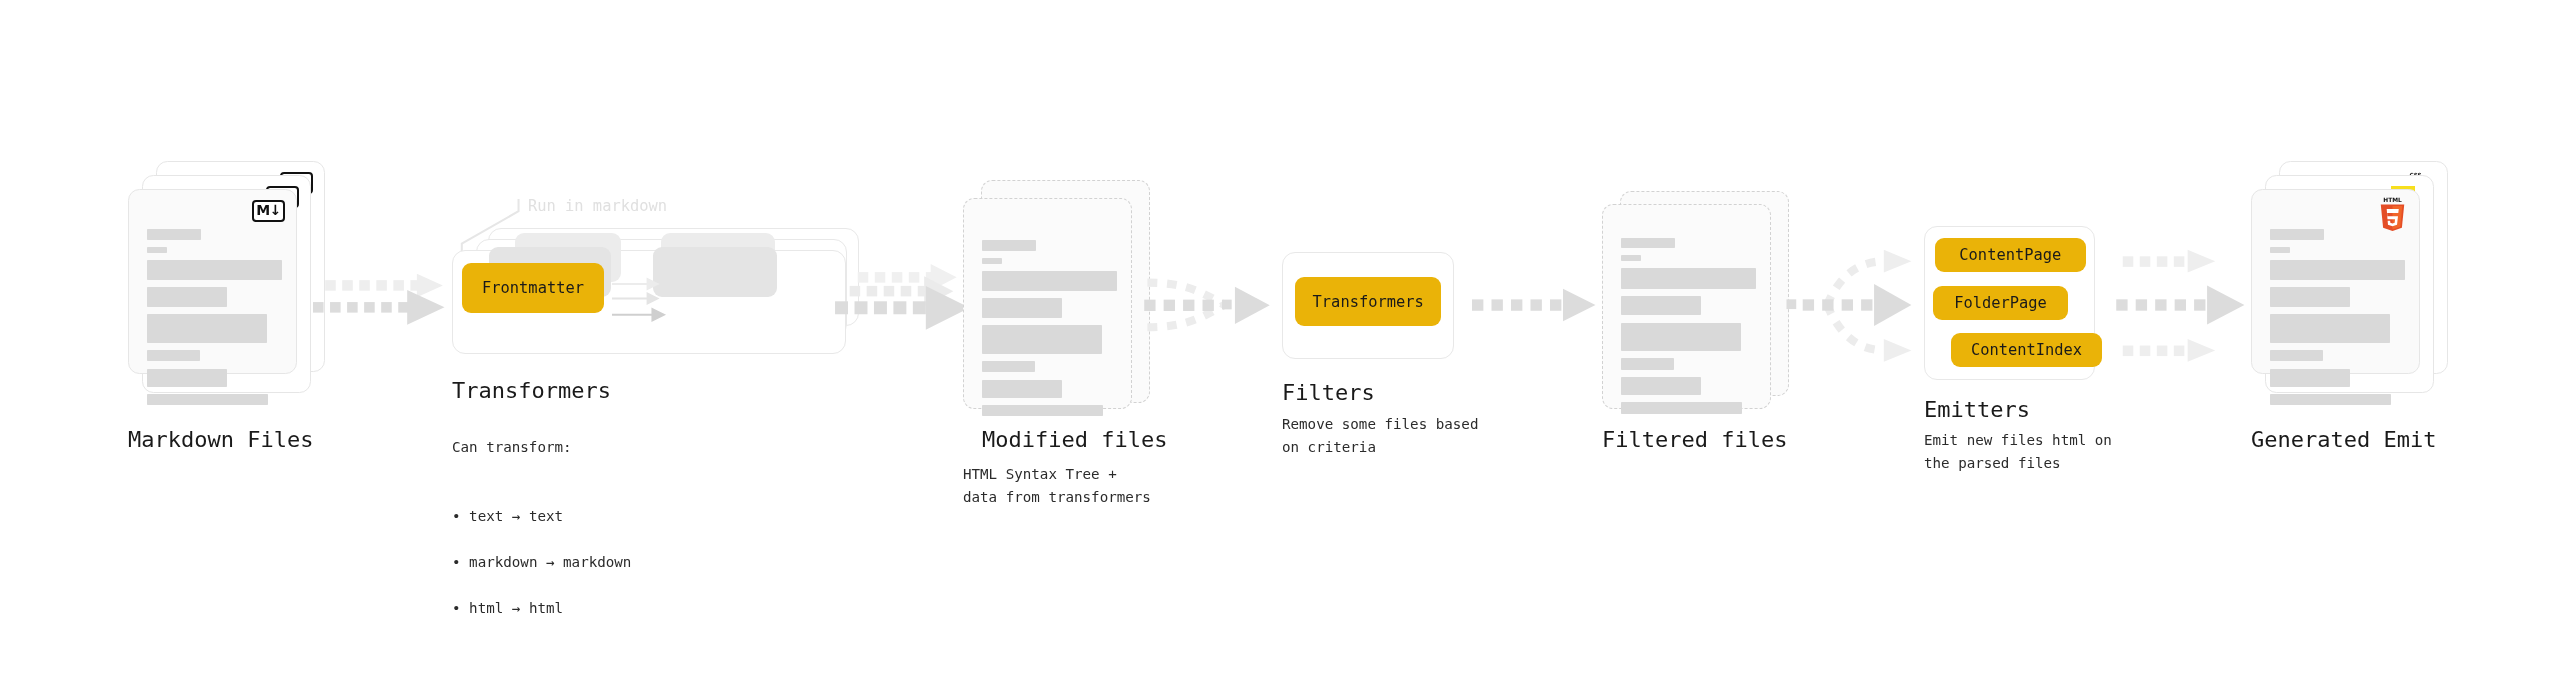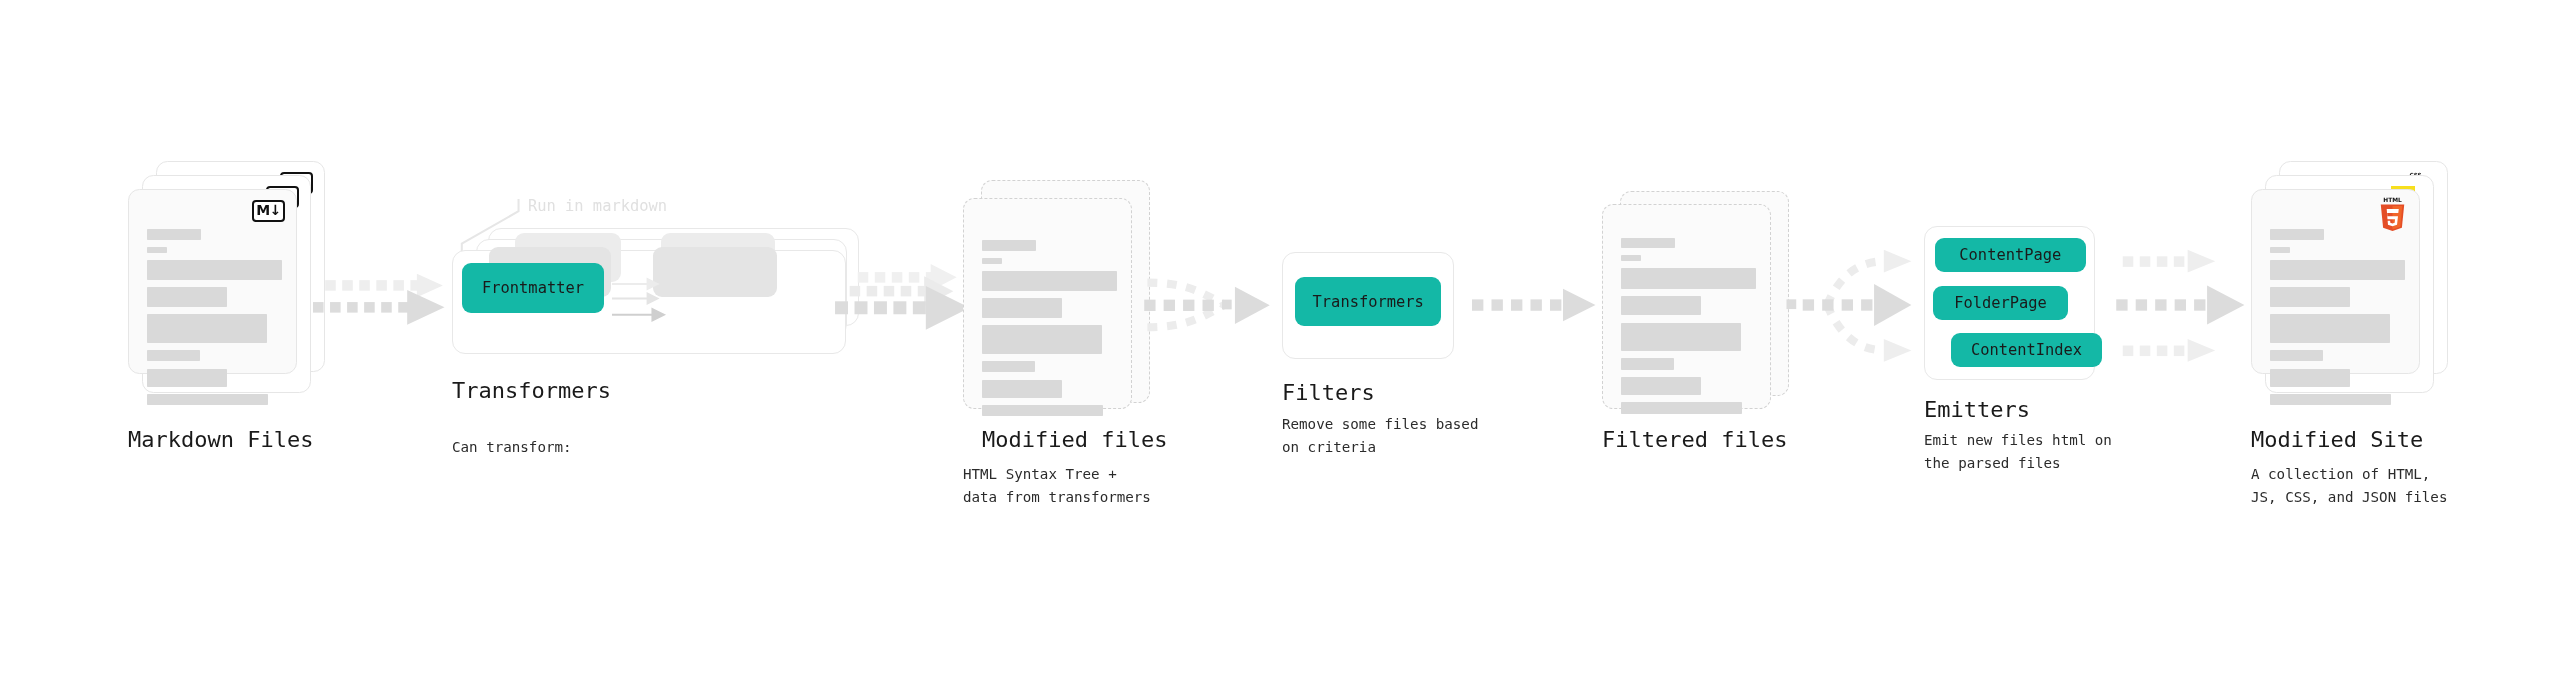--- a/index.html
+++ b/index.html
@@ -60,21 +60,21 @@
 
   
   .groupbox {
     position: absolute;
     border: 1.6px solid #e8e8e8;
     border-radius: 13px;
     background: #ffffff;
   }
   .chip {
     position: absolute;
-    background: #14b8a6;
+    background: #eab308;
     border-radius: 9px;
     color: #1a1a1a;
     font-size: 15.4px;
     display: flex; align-items: center; justify-content: center;
     white-space: nowrap;
   }
   .chip.ghost { background: #ececec; color: transparent; }
   .chip.ghost2 { background: #e4e4e4; color: transparent; }
 
   .paralabel {
@@ -166,20 +166,25 @@
             <path d="M50 53 L64 60 L50 67 Z"></path>
         </g>
       </svg>
 
       <div class="chip" style="left:9px; top:12.2px; width:142px; height:50px;">Frontmatter</div>
     </div>
   </div>
   <div class="title" style="left:452px; top:378px;">Transformers</div>
   <div class="caption" style="left:452px; top:413px;">
     <div>Can transform:</div>
+    <ul>
+      <li>text → text</li>
+      <li>markdown → markdown</li>
+      <li>html → html</li>
+    </ul>
   </div>
 
   <svg style="left:835px; top:264px;" width="146" height="77" viewBox="0 0 180 95">
     <g fill="#f0f0f0">
       <rect x="28" y="10" width="13" height="13"></rect>
         <rect x="49" y="10" width="13" height="13"></rect>
       <rect x="70" y="10" width="13" height="13"></rect>
         <rect x="91" y="10" width="13" height="13"></rect>
       <rect x="112" y="10" width="13" height="13"></rect>
       <path d="M118 0 L150 16.5 L118 33 Z"></path>
@@ -350,18 +355,16 @@
         <div class="ln" style="width:19.5px;  height:5.7px;"></div>
         <div class="ln" style="width:135px; height:20.3px;"></div>
         <div class="ln" style="width:80px;  height:19.5px;"></div>
         <div class="ln" style="width:120px; height:28.4px;"></div>
         <div class="ln" style="width:53px;  height:11.4px;"></div>
         <div class="ln" style="width:80px;  height:18px;"></div>
         <div class="ln" style="width:121px; height:11.4px;"></div>
       </div>
     </div>
   </div>
-  <div class="title" style="left:2251px; top:427px;">Modified Site</div>
-  <div class="caption" style="left:2251px; top:463px;">A collection of HTML,
-JS, CSS, and JSON files</div>
+  <div class="title" style="left:2251px; top:427px;">Generated Emit</div>
 
 </div>
 
 
 </body></html>

